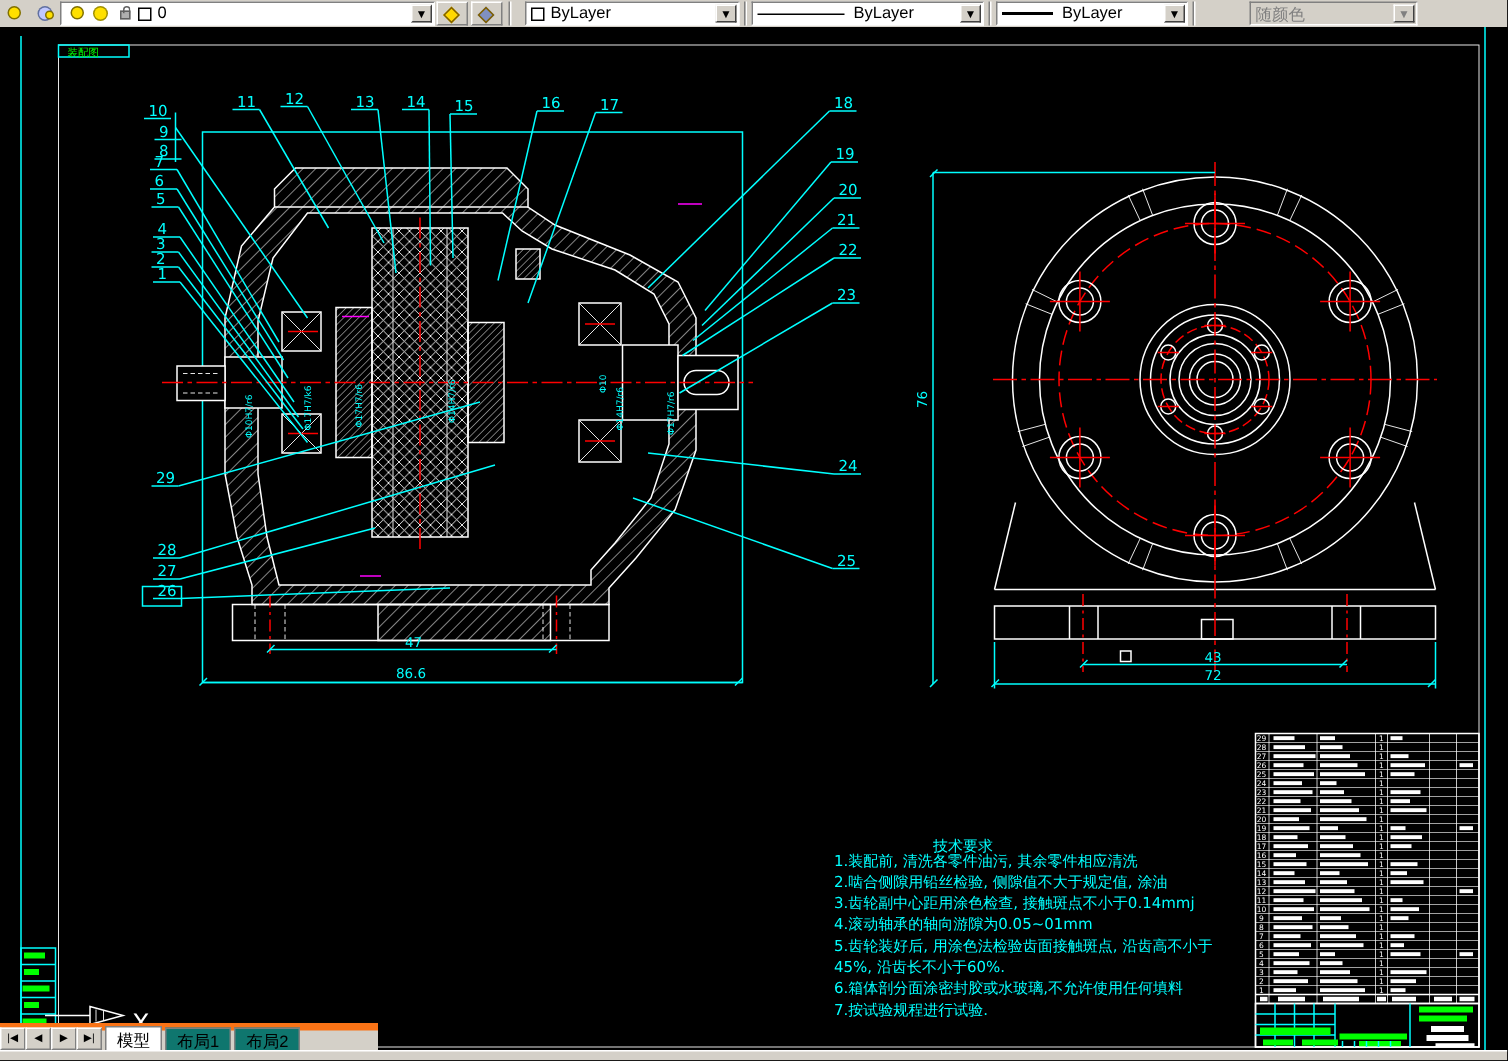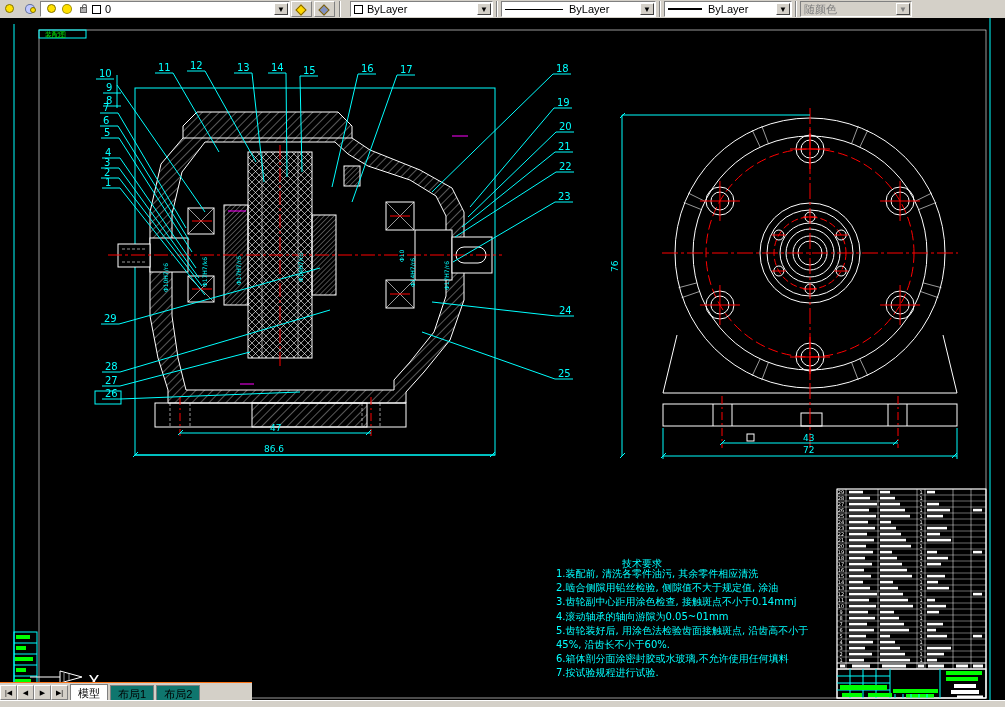--- a/index.html
+++ b/index.html
@@ -8,21 +8,21 @@
        font-family:"Liberation Sans",sans-serif;}
   
   .toolbar{position:absolute;left:0;top:0;width:1005px;height:18px;background:#d4d0c8;
            display:flex;align-items:center;}
   .tb-icon{width:16px;height:14px;margin:1px 2px;position:relative;}
   .combo{height:16px;background:#fff;border:1px solid;border-color:#808080 #fff #fff #808080;
          display:flex;align-items:center;font-size:11px;color:#000;position:relative;padding-left:3px;}
   .combo .arrow{position:absolute;right:1px;top:1px;width:14px;height:12px;background:#d4d0c8;
                 border:1px solid;border-color:#fff #404040 #404040 #fff;font-size:8px;line-height:12px;
                 text-align:center;color:#000;}
-  .combo.disabled{background:#d4d0c8;color:#808080;}
+  .combo.disabled{background:#d4d0c8;color:#808080;margin-left:33px;}
   .combo.disabled .arrow{color:#808080;}
   .swatch{width:9px;height:9px;background:#fff;border:1px solid #000;margin-right:4px;}
   .linesample{width:58px;height:1px;background:#000;margin-right:6px;}
   .tb-btn{width:21px;height:16px;margin:0 1px;background:#d4d0c8;border:1px solid;
           border-color:#fff #808080 #808080 #fff;position:relative;}
   .diamond{position:absolute;left:5px;top:4px;width:8px;height:8px;background:#ffd800;
            transform:rotate(45deg);border:1px solid #806000;}
   .bulb{position:absolute;left:1px;top:2px;width:9px;height:9px;border-radius:50%;background:#ffe000;border:1px solid #807000;}
   .sun{position:absolute;left:1px;top:3px;width:8px;height:8px;border-radius:50%;background:#ffe000;
        box-shadow:0 0 0 1px #a09000;}
@@ -35,21 +35,21 @@
   .w{stroke:#fff;fill:none;stroke-width:1;}
   .w5{stroke:#fff;fill:none;stroke-width:.6;}
   .c{stroke:#00ffff;fill:none;stroke-width:1;}
   .r{stroke:#ff0000;fill:none;stroke-width:1;}
   .m{stroke:#ff00ff;fill:none;stroke-width:1;}
   .ct{fill:#00ffff;}
   .wt{fill:#ffffff;}
   .gt{fill:#00ff00;}
   
   .tabbar{position:absolute;left:0;top:682px;width:252px;height:18px;background:#d4d0c8;
-          border-top:1px solid #f97316;display:flex;align-items:flex-end;font-size:11px;color:#000;}
+          border-top:5px solid #f97316;display:flex;align-items:flex-end;font-size:11px;color:#000;}
   .navbtn{width:17px;height:15px;background:#d4d0c8;border:1px solid;border-color:#fff #808080 #808080 #fff;
           font-size:7px;text-align:center;line-height:14px;color:#000;}
   .tab{padding:1px 7px 2px 7px;border:1px solid #808080;border-bottom:none;margin-left:2px;height:15px;
        background:#0f766e;}
   .tab.active{background:#fff;height:16px;}
   .statusbar{position:absolute;left:0;top:700px;width:1005px;height:7px;background:#d4d0c8;
              border-top:1px solid #fff;}
 </style>
 </head>
 <body>

